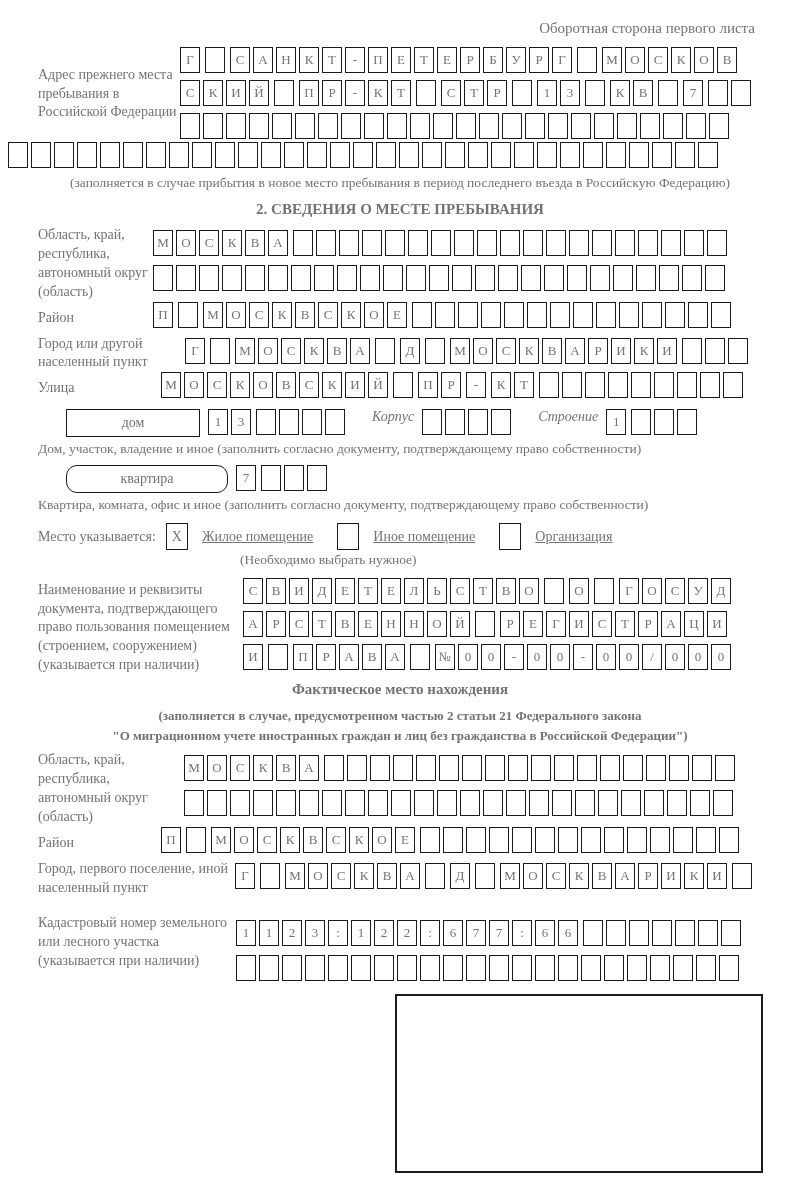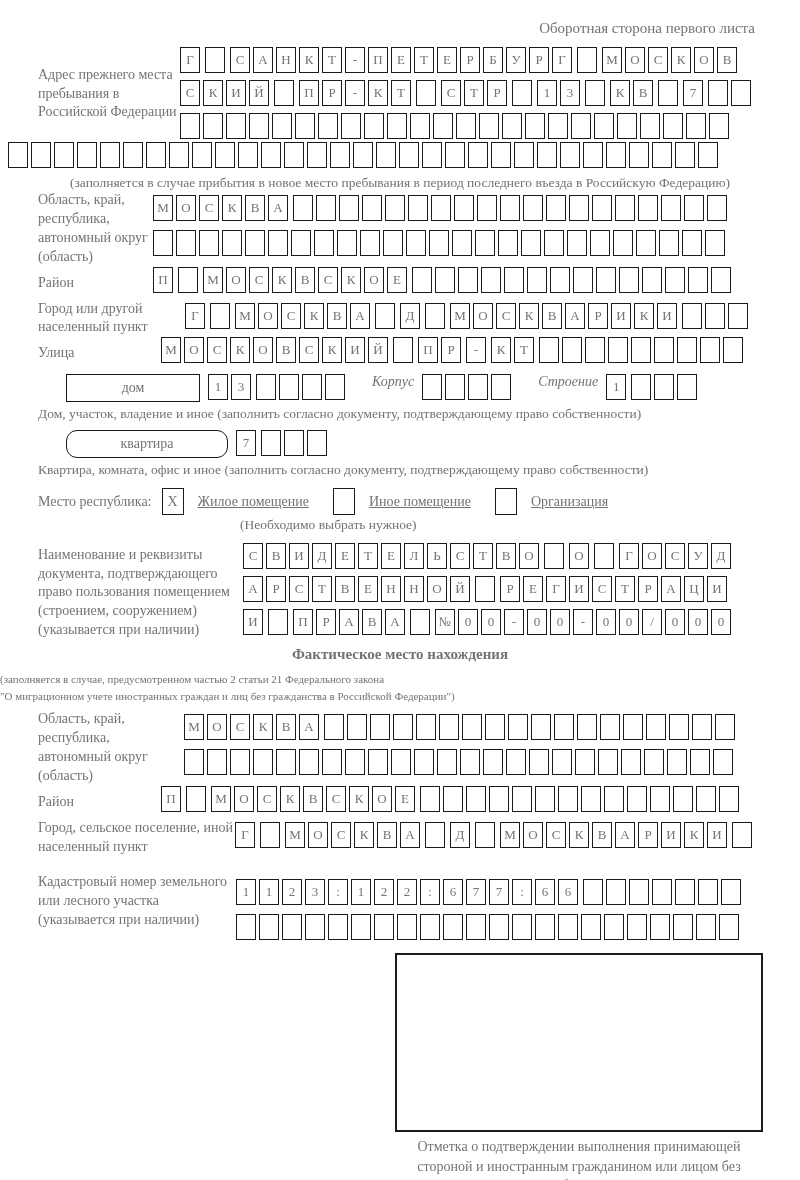--- a/index.html
+++ b/index.html
@@ -51,21 +51,21 @@
   .inline-word{font-size:14px;margin:0 8px 0 22px;font-style:italic;}
   .smallnote{font-size:13.5px;margin:2px 0 8px 38px;}
   .stayline{display:flex;align-items:center;margin:10px 0 2px 38px;font-size:14px;}
   .chk{
     flex:none;width:20px;height:25px;border:1.7px solid #1b1b1b;
     display:flex;align-items:center;justify-content:center;
     font-size:14px;margin:0 14px 0 10px;
   }
   .staylbl{margin-right:14px;text-decoration:underline;}
   .stay-note{font-size:13.5px;margin:2px 0 10px 240px;}
-  .fact-note{text-align:left;font-size:11px;line-height:1.5;}
+  .fact-note{text-align:center;font-size:13px;line-height:1.5;font-weight:bold;}
   .stamp-wrap{margin:6px 0 0 395px;width:368px;}
   .stamp-box{width:364px;height:175px;border:2px solid #1b1b1b;}
   .stamp-cap{font-size:14px;text-align:center;line-height:1.42;margin-top:5px;}
   .mt10{margin-top:10px;}
 </style>
 </head>
 <body>
 
 <div class="page" style="color: #737373;">
 
@@ -220,20 +220,21 @@
         <span class="cell"></span>
         <span class="cell"></span>
         <span class="cell"></span>
         <span class="cell"></span>
         <span class="cell"></span>
         <span class="cell"></span>
       </span>
     </div>
   <div class="note-c">(заполняется в случае прибытия в новое место пребывания в период последнего въезда в Российскую Федерацию)</div>
 
+  <div class="h-bold">2. СВЕДЕНИЯ О МЕСТЕ ПРЕБЫВАНИЯ</div>
 
   <div class="row-flex">
     <div class="lbl lbl-oblast">Область, край, республика, автономный округ (область)</div>
     <div class="cells-col">
       <div class="cellrow" style="margin-bottom:9px">
           <span class="cgroup">
             <span class="cell">М</span>
             <span class="cell">О</span>
             <span class="cell">С</span>
             <span class="cell">К</span>
@@ -468,21 +469,21 @@
         <span class="cgroup">
           <span class="cell"></span>
           <span class="cell"></span>
           <span class="cell"></span>
         </span>
       </div>
   </div>
   <div class="smallnote">Квартира, комната, офис и иное (заполнить согласно документу, подтверждающему право собственности)</div>
 
   <div class="stayline">
-    <span>Место республика:</span>
+    <span>Место указывается:</span>
     <span class="chk">X</span>
     <span class="staylbl">Жилое помещение</span>
     <span class="chk"></span>
     <span class="staylbl">Иное помещение</span>
     <span class="chk"></span>
     <span class="staylbl">Организация</span>
   </div>
   <div class="stay-note">(Необходимо выбрать нужное)</div>
 
   <div class="row-flex">
@@ -687,21 +688,21 @@
           <span class="cell"></span>
           <span class="cell"></span>
           <span class="cell"></span>
           <span class="cell"></span>
           <span class="cell"></span>
         </span>
       </div>
   </div>
 
   <div class="row-flex">
-    <div class="lbl lbl-f-gorod">Город, сельское поселение, иной населенный пункт</div>
+    <div class="lbl lbl-f-gorod">Город, первого поселение, иной населенный пункт</div>
     <div class="cellrow" style="margin-top:2px">
         <span class="cgroup">
           <span class="cell">Г</span>
         </span>
         <span class="cgroup">
           <span class="cell"></span>
         </span>
         <span class="cgroup">
           <span class="cell">М</span>
           <span class="cell">О</span>

